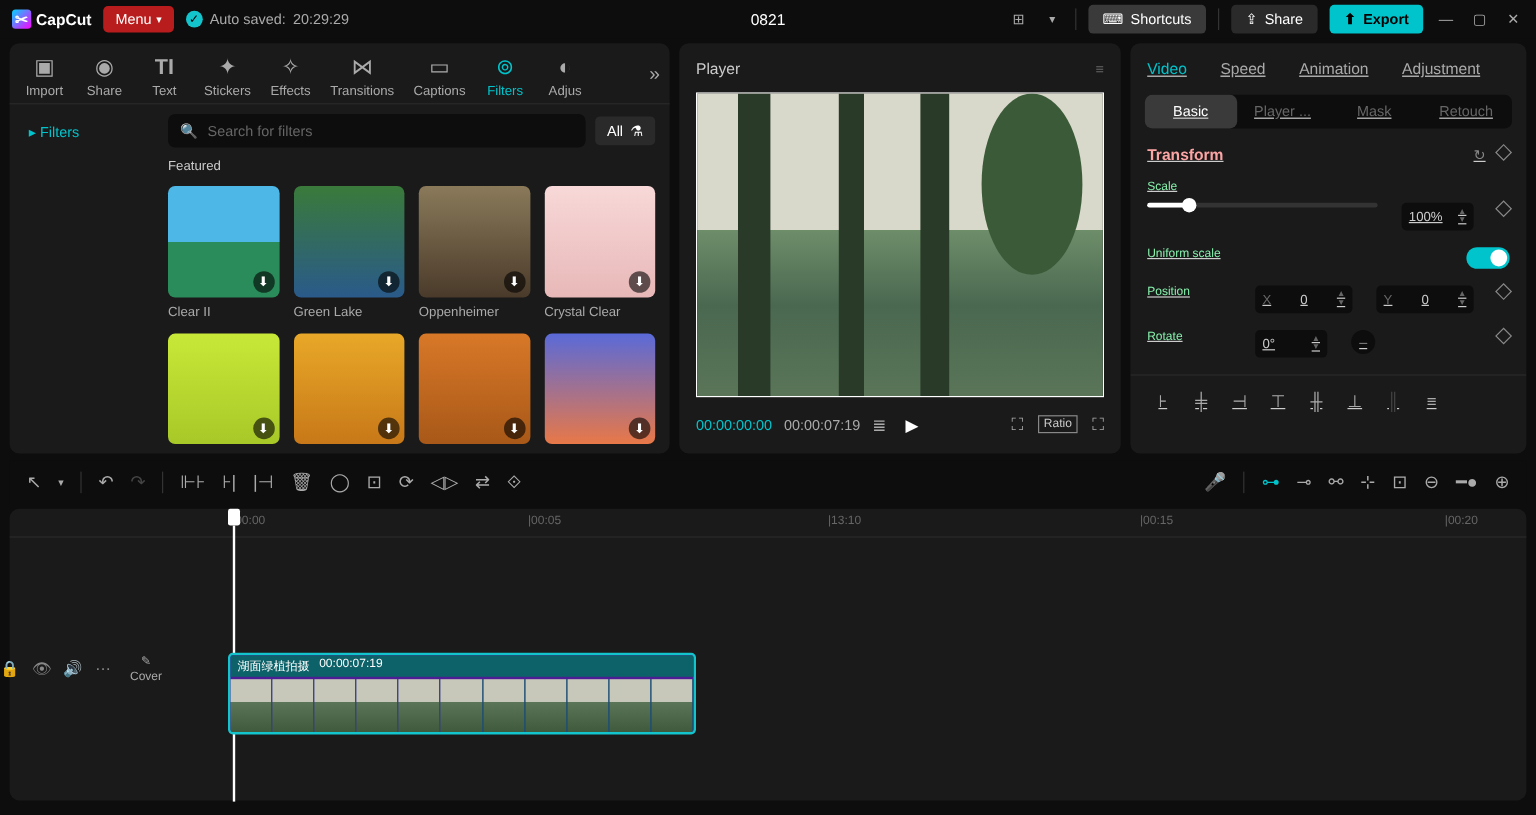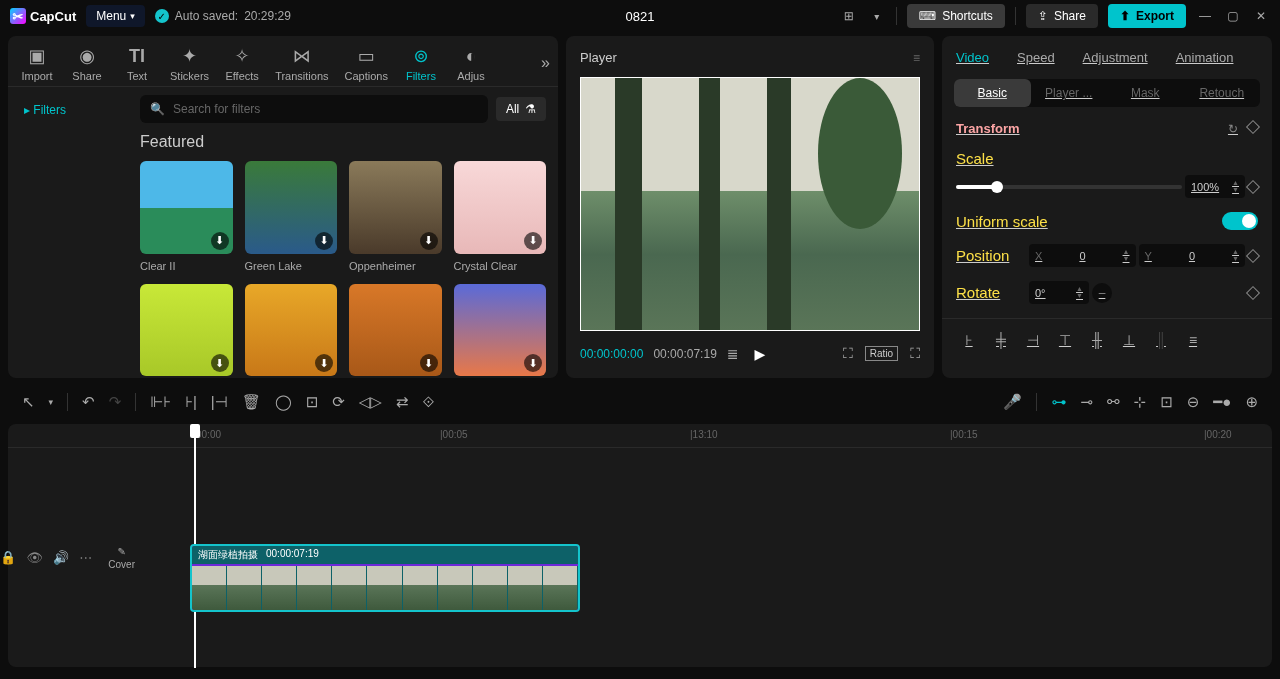--- a/index.html
+++ b/index.html
@@ -2,21 +2,21 @@
 <html><head>
 <meta charset="utf-8">
 <style>
 * { margin: 0; padding: 0; box-sizing: border-box; font-family: -apple-system, BlinkMacSystemFont, "Segoe UI", sans-serif; }
 body { background: #0d0d0d; color: #ccc; width: 1280px; height: 679px; overflow: hidden; font-size: 12px; }
 
 
 .topbar { height: 32px; display: flex; align-items: center; padding: 0 10px; background: #0d0d0d; gap: 10px; }
 .logo { display: flex; align-items: center; gap: 4px; font-weight: bold; color: #fff; font-size: 13px; }
 .logo-icon { width: 16px; height: 16px; background: linear-gradient(135deg, #00d4ff, #ff00ff); border-radius: 3px; display: flex; align-items: center; justify-content: center; }
-.menu-btn { background: #0f172a; border-radius: 4px; padding: 4px 10px; color: #fff; font-size: 12px; display: flex; align-items: center; gap: 4px; cursor: pointer; }
+.menu-btn { background: #b91c1c; border-radius: 4px; padding: 4px 10px; color: #fff; font-size: 12px; display: flex; align-items: center; gap: 4px; cursor: pointer; }
 .auto-saved { color: #aaa; font-size: 12px; display: flex; align-items: center; gap: 6px; }
 .check-icon { width: 14px; height: 14px; background: #14c4cc; border-radius: 50%; display: flex; align-items: center; justify-content: center; color: #000; font-size: 10px; }
 .project-name { position: absolute; left: 50%; transform: translateX(-50%); color: #fff; font-weight: 500; font-size: 13px; }
 .topbar-right { margin-left: auto; display: flex; align-items: center; gap: 10px; }
 .top-btn { background: #2a2a2a; border-radius: 4px; padding: 5px 12px; color: #fff; font-size: 12px; display: flex; align-items: center; gap: 6px; cursor: pointer; }
 .top-btn.export { background: #00c4cc; color: #000; font-weight: 600; }
 .top-btn.gray { background: #3a3a3a; }
 .win-btn { width: 18px; height: 18px; display: flex; align-items: center; justify-content: center; cursor: pointer; color: #aaa; }
 .divider { width: 1px; height: 18px; background: #333; }
 
@@ -31,21 +31,21 @@
 .media-tab-icon { font-size: 18px; height: 20px; display: flex; align-items: center; }
 .chevron-more { position: absolute; right: 8px; top: 18px; color: #aaa; cursor: pointer; font-size: 16px; }
 
 .media-body { flex: 1; display: flex; overflow: hidden; }
 .media-sidebar { width: 120px; padding: 10px 8px; }
 .filters-cat { color: #00c4cc; font-size: 12px; padding: 6px 8px; cursor: pointer; }
 .media-content { flex: 1; padding: 8px 12px; overflow-y: auto; }
 .search-row { display: flex; gap: 8px; align-items: center; margin-bottom: 10px; }
 .search-box { flex: 1; background: #0d0d0d; border-radius: 6px; padding: 7px 10px; display: flex; align-items: center; gap: 8px; color: #666; }
 .all-btn { background: #2a2a2a; border-radius: 4px; padding: 5px 10px; color: #fff; font-size: 12px; display: flex; align-items: center; gap: 6px; cursor: pointer; }
-.featured-label { color: #ccc; font-size: 16px; margin-bottom: 10px; }
+.featured-label { color: #ccc; font-size: 11px; margin-bottom: 10px; }
 .filter-grid { display: grid; grid-template-columns: repeat(4, 1fr); gap: 12px; }
 .filter-item { display: flex; flex-direction: column; gap: 6px; cursor: pointer; }
 .filter-thumb { width: 100%; aspect-ratio: 1; border-radius: 6px; position: relative; }
 .dl-icon { position: absolute; bottom: 4px; right: 4px; width: 18px; height: 18px; background: rgba(0,0,0,0.6); border-radius: 50%; display: flex; align-items: center; justify-content: center; color: #fff; font-size: 11px; }
 .filter-name { color: #aaa; font-size: 11px; }
 
 
 .player-panel { flex: 1; background: #1a1a1a; border-radius: 8px; display: flex; flex-direction: column; padding: 8px 0; }
 .player-header { display: flex; justify-content: space-between; align-items: center; padding: 6px 14px; }
 .player-title { color: #ccc; font-size: 13px; }
@@ -63,22 +63,22 @@
 
 
 .inspector { width: 330px; background: #1a1a1a; border-radius: 8px; display: flex; flex-direction: column; overflow: hidden; text-decoration: underline; }
 .insp-tabs { display: flex; padding: 0; }
 .insp-tab { flex: 0 0 auto; padding: 14px 14px; color: #aaa; font-size: 13px; cursor: pointer; }
 .insp-tab.active { color: #00c4cc; font-weight: 500; }
 .insp-subtabs { display: flex; background: #0d0d0d; margin: 0 12px; border-radius: 6px; }
 .insp-subtab { flex: 1; text-align: center; padding: 7px 4px; color: #666; font-size: 12px; cursor: pointer; }
 .insp-subtab.active { background: #3a3a3a; color: #fff; border-radius: 6px; }
 .insp-body { padding: 14px; display: flex; flex-direction: column; gap: 14px; }
-.prop-row { display: flex; align-items: center; gap: 3px; }
-.prop-label { color: #fde047; font-size: 15px; width: 70px; }
+.prop-row { display: flex; gap: 20px; }
+.prop-label { color: #86efac; font-size: 10px; width: 70px; }
 .transform-hdr { display: flex; align-items: center; justify-content: space-between; }
 .transform-hdr .lbl { color: #fca5a5; font-weight: 600; font-size: 13px; }
 .hdr-icons { display: flex; gap: 10px; color: #888; }
 .slider-track { flex: 1; height: 4px; background: #333; border-radius: 2px; position: relative; }
 .slider-fill { height: 100%; background: #fff; border-radius: 2px; }
 .slider-thumb { width: 12px; height: 12px; background: #fff; border-radius: 50%; position: absolute; top: -4px; transform: translateX(-50%); }
 .num-box { background: #0d0d0d; border-radius: 4px; padding: 5px 6px; display: flex; align-items: center; gap: 4px; color: #ccc; font-size: 11px; min-width: 60px; justify-content: space-between; }
 .stepper { display: flex; flex-direction: column; gap: 1px; color: #666; font-size: 7px; line-height: 6px; }
 .kf-icon { color: #888; cursor: pointer; font-size: 12px; }
 .toggle { width: 36px; height: 18px; background: #00c4cc; border-radius: 9px; position: relative; cursor: pointer; }
@@ -97,21 +97,21 @@
 .timeline { background: #1a1a1a; border-radius: 8px; margin: 4px 8px 8px; height: 243px; display: flex; flex-direction: column; }
 .tl-ruler { height: 24px; position: relative; border-bottom: 1px solid #2a2a2a; }
 .ruler-mark { position: absolute; color: #666; font-size: 10px; top: 5px; }
 .playhead-flag { position: absolute; top: 0; left: 182px; width: 10px; height: 14px; background: #fff; border-radius: 2px; }
 .playhead-line { position: absolute; top: 14px; left: 186px; width: 2px; height: 230px; background: #fff; }
 .tl-body { flex: 1; display: flex; position: relative; }
 .tl-left { width: 135px; display: flex; align-items: center; justify-content: flex-end; padding-right: 8px; gap: 10px; }
 .tl-left-icon { color: #888; cursor: pointer; font-size: 13px; }
 .cover-btn { display: flex; flex-direction: column; align-items: center; gap: 2px; color: #aaa; font-size: 10px; cursor: pointer; margin-left: 6px; }
 .tl-tracks { flex: 1; position: relative; }
-.clip { position: absolute; top: 96px; left: 47px; width: 390px; height: 68px; background: #6d28d9; border: 2px solid #14c4cc; border-radius: 4px; overflow: hidden; }
+.clip { position: absolute; top: 96px; left: 47px; width: 390px; height: 68px; background: #4c1d95; border: 2px solid #14c4cc; border-radius: 4px; overflow: hidden; }
 .clip-header { background: #0d6168; padding: 2px 6px; color: #fff; font-size: 10px; display: flex; gap: 8px; }
 .clip-frames { display: flex; height: 48px; margin-top: 2px; }
 .clip-frame { flex: 1; background: linear-gradient(to bottom, #c8c8ba 0%, #c8c8ba 40%, #5a7558 40%, #3a5538 100%); border-right: 1px solid #0d6168; }
 .diamond { display: inline-block; width: 10px; height: 10px; border: 1px solid currentColor; transform: rotate(45deg); }
 </style>
 </head>
 <body>
 
 <div class="topbar">
   <div class="logo">
@@ -282,22 +282,22 @@
         <span class="ratio-box">Ratio</span>
         <span class="ctrl-icon">⛶</span>
       </div>
     </div>
   </div>
 
   <div class="inspector">
     <div class="insp-tabs">
       <div class="insp-tab active">Video</div>
       <div class="insp-tab">Speed</div>
+      <div class="insp-tab">Animation</div>
       <div class="insp-tab">Adjustment</div>
-      <div class="insp-tab">Animation</div>
     </div>
     <div class="insp-subtabs">
       <div class="insp-subtab active">Basic</div>
       <div class="insp-subtab">Player ...</div>
       <div class="insp-subtab">Mask</div>
       <div class="insp-subtab">Retouch</div>
     </div>
     <div class="insp-body">
       <div class="transform-hdr">
         <span class="lbl">Transform</span>

